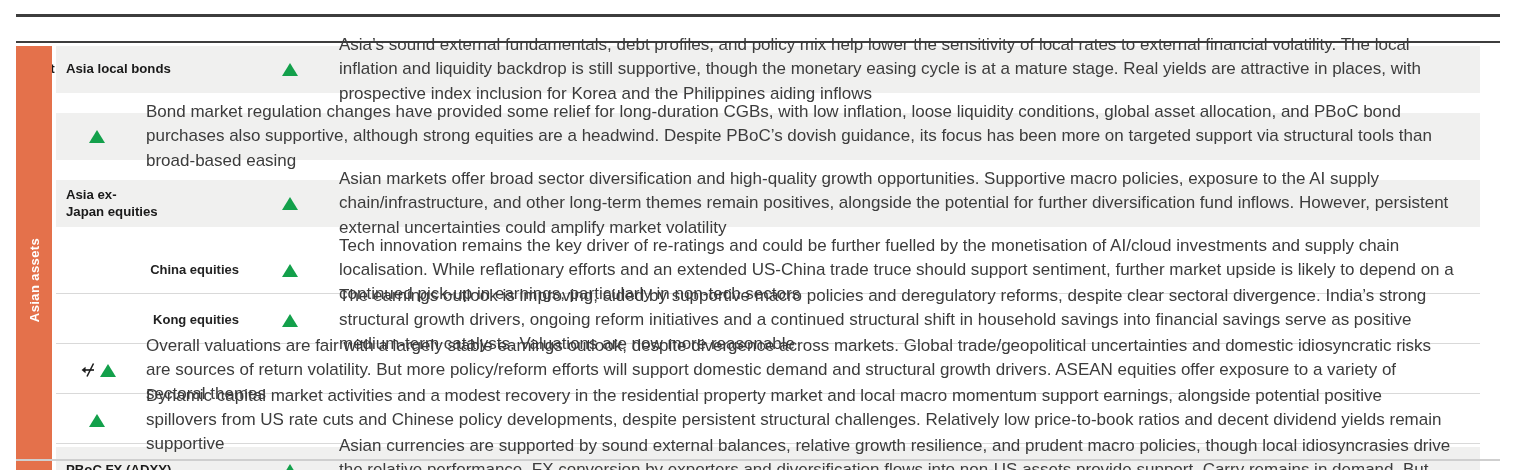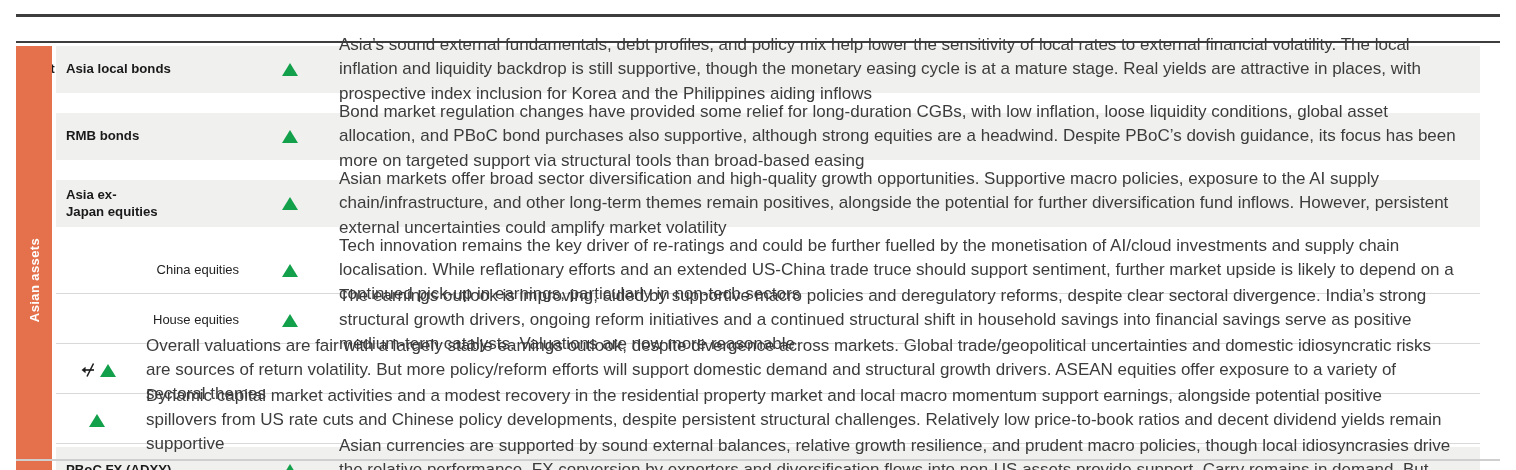--- a/index.html
+++ b/index.html
@@ -28,21 +28,21 @@
   .rows{flex:1;min-width:0;}
   .row{display:flex;height:47px;margin-bottom:20px;box-sizing:border-box;}
   .row.main{background:var(--rowgray,#F0F0EF);}
   .row.sub{background:#ffffff;border-bottom:1px solid #d9d9d9;height:47px;margin-bottom:3px;}
   .cell{box-sizing:border-box;}
   .cell.asset{
     width:193px;flex:0 0 193px;display:flex;align-items:center;
     padding:0 10px;font-size:13.2px;line-height:1.25;white-space:pre-line;
   }
   .row.main .cell.asset{font-weight:bold;justify-content:flex-start;}
-  .row.sub  .cell.asset{font-weight:normal;justify-content:flex-end;text-align:center;font-size:13px;color:#222;}
+  .row.sub  .cell.asset{font-weight:bold;justify-content:flex-end;text-align:center;font-size:13px;color:#222;}
   .cell.view{width:82px;flex:0 0 82px;display:flex;align-items:center;justify-content:center;gap:3px;}
   .tri{
     width:0;height:0;display:inline-block;
     border-left:8px solid transparent;border-right:8px solid transparent;
     border-bottom:13px solid var(--green,#13A04B);
   }
   .crossed-arrow{display:inline-block;}
   .cell.comment{
     flex:1;min-width:0;display:flex;align-items:center;
     padding:5px 24px 5px 8px;font-size:17px;line-height:1.42;color:#3c3c3c;
@@ -67,21 +67,20 @@
     <div class="rows" id="rows">
         <div class="row main">
     <div class="cell asset">Asia local bonds</div>
     <div class="cell view">
 
       <span class="tri"></span>
     </div>
     <div class="cell comment">Asia’s sound external fundamentals, debt profiles, and policy mix help lower the sensitivity of local rates to external financial volatility. The local inflation and liquidity backdrop is still supportive, though the monetary easing cycle is at a mature stage. Real yields are attractive in places, with prospective index inclusion for Korea and the Philippines aiding inflows</div>
   </div>
         <div class="row main">
-    <div class="cell asset">RMB bonds</div>
     <div class="cell view">
 
       <span class="tri"></span>
     </div>
     <div class="cell comment">Bond market regulation changes have provided some relief for long-duration CGBs, with low inflation, loose liquidity conditions, global asset allocation, and PBoC bond purchases also supportive, although strong equities are a headwind. Despite PBoC’s dovish guidance, its focus has been more on targeted support via structural tools than broad-based easing</div>
   </div>
         <div class="row main">
     <div class="cell asset">Asia ex-
 Japan equities</div>
     <div class="cell view">
@@ -92,21 +91,21 @@
   </div>
         <div class="row sub">
     <div class="cell asset">China equities</div>
     <div class="cell view">
 
       <span class="tri"></span>
     </div>
     <div class="cell comment">Tech innovation remains the key driver of re-ratings and could be further fuelled by the monetisation of AI/cloud investments and supply chain localisation. While reflationary efforts and an extended US-China trade truce should support sentiment, further market upside is likely to depend on a continued pick-up in earnings, particularly in non-tech sectors</div>
   </div>
         <div class="row sub">
-    <div class="cell asset">House equities</div>
+    <div class="cell asset">Kong equities</div>
     <div class="cell view">
 
       <span class="tri"></span>
     </div>
     <div class="cell comment">The earnings outlook is improving, aided by supportive macro policies and deregulatory reforms, despite clear sectoral divergence. India’s strong structural growth drivers, ongoing reform initiatives and a continued structural shift in household savings into financial savings serve as positive medium-term catalysts. Valuations are now more reasonable</div>
   </div>
         <div class="row sub">
     <div class="cell view">
       <svg class="crossed-arrow" width="18" height="16" viewBox="0 0 18 16">
         <line x1="4" y1="8" x2="15" y2="8" stroke="#1a1a1a" stroke-width="1.6"></line>

